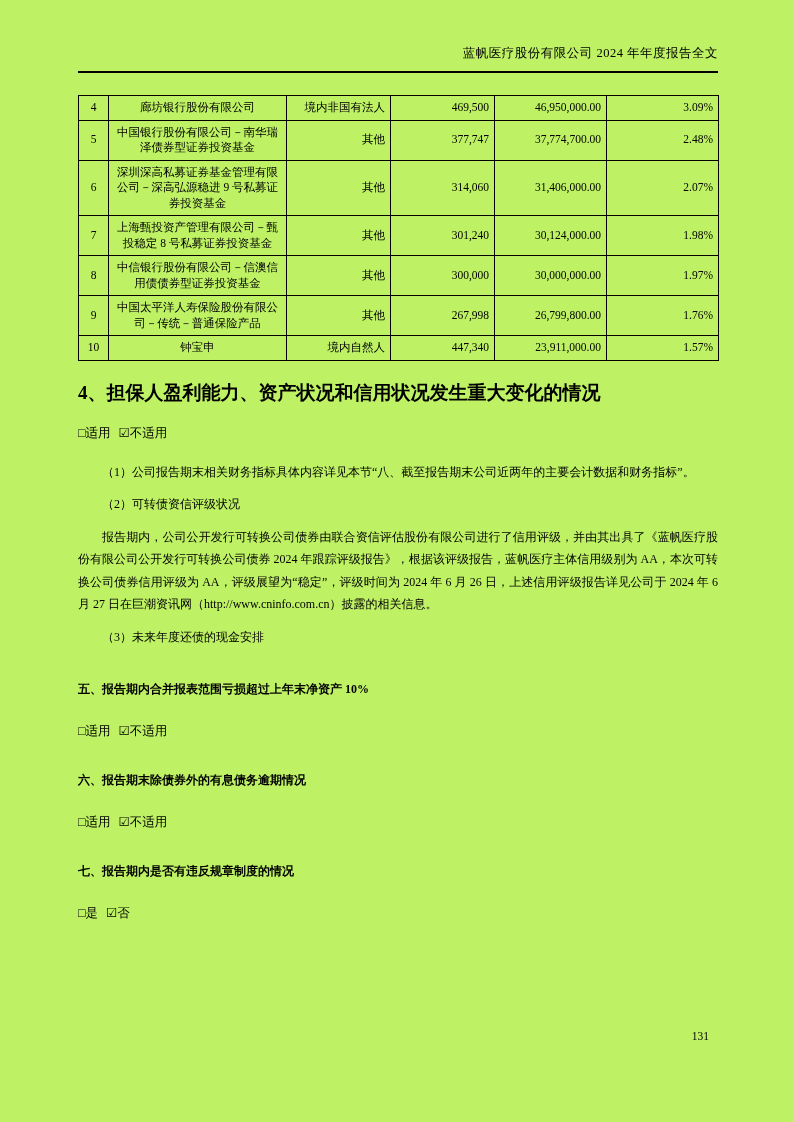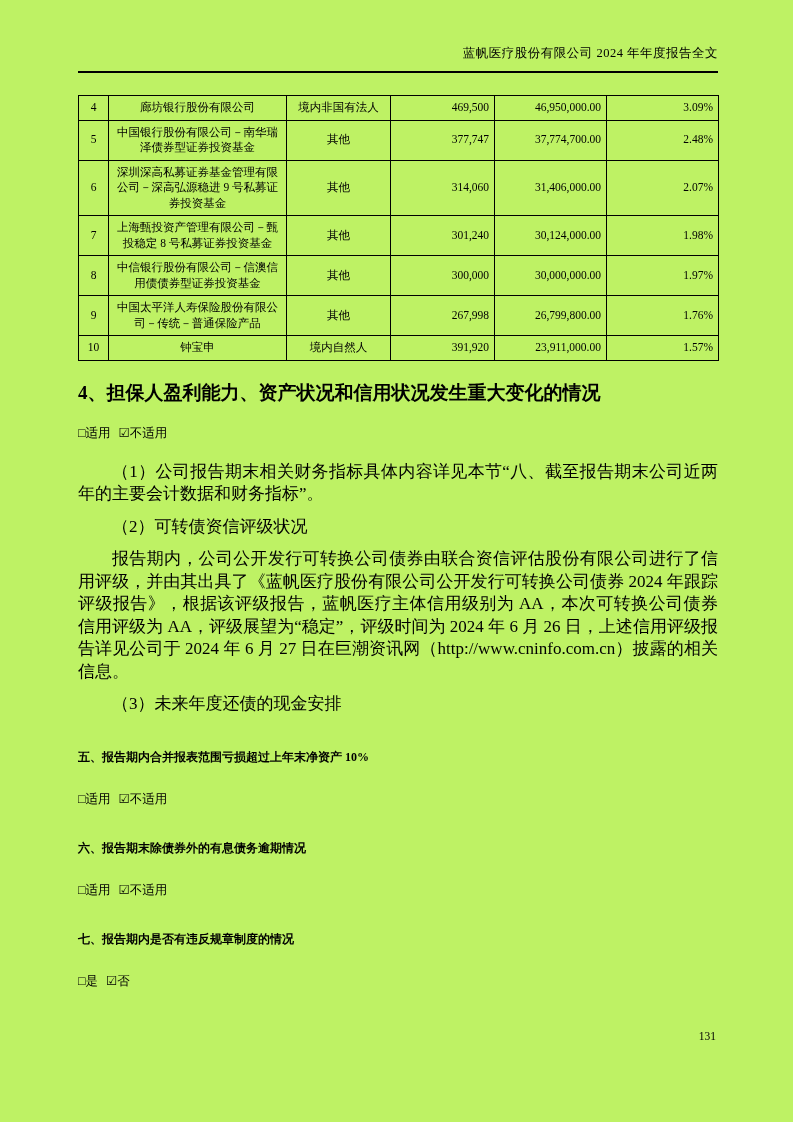--- a/index.html
+++ b/index.html
@@ -42,21 +42,21 @@
   }
   table.holders td {
     border: 1px solid #000;
     line-height: 15.5px;
     padding: 4px 5px;
     vertical-align: middle;
     word-break: break-all;
   }
   td.c-no   { text-align: center; padding: 4px 2px; }
   td.c-name { text-align: center; }
-  td.c-type { text-align: center; }
+  td.c-type { text-align: right; }
   td.c-num  { text-align: right; padding-right: 8px; }
   
   .sec-heading {
     font-size: 19px;
     font-weight: bold;
     margin: 24px 0 0 0;
     line-height: 16px;
   }
   .big-heading {
     font-size: 12px;
@@ -65,31 +65,31 @@
     line-height: 19px;
   }
   .check-line {
     font-size: 12.5px;
     margin-top: 24px;
     line-height: 15px;
     font-family: "DejaVu Sans", "Liberation Sans", sans-serif;
   }
   .check-line .opt { margin-right: 8px; font-family: "Liberation Serif", "DejaVu Serif", serif; }
   .para {
-    font-size: 17px;
+    font-size: 12px;
     line-height: 22.5px;
     text-align: justify;
     text-indent: 2em;
     margin: 10px 0 0 0;
   }
   .para.first { margin-top: 20px; }
   
   .page-number {
     position: absolute;
-    right: 77px;
+    right: 84px;
     bottom: 80px;
     font-size: 11.5px;
   }
 </style>
 </head>
 <body>
 
 <div class="page">
   <div class="content">
 
@@ -152,21 +152,21 @@
             <td class="c-name">中国太平洋人寿保险股份有限公司－传统－普通保险产品</td>
             <td class="c-type">其他</td>
             <td class="c-num">267,998</td>
             <td class="c-num">26,799,800.00</td>
             <td class="c-num">1.76%</td>
           </tr>
           <tr>
             <td class="c-no">10</td>
             <td class="c-name">钟宝申</td>
             <td class="c-type">境内自然人</td>
-            <td class="c-num">391,920</td>
+            <td class="c-num">447,340</td>
             <td class="c-num">23,911,000.00</td>
             <td class="c-num">1.57%</td>
           </tr>
         </tbody>
     </table>
 
     <div class="sec-heading">4、担保人盈利能力、资产状况和信用状况发生重大变化的情况</div>
     <div class="check-line">
       <span class="opt">□适用</span><span class="opt">☑不适用</span>
     </div>

